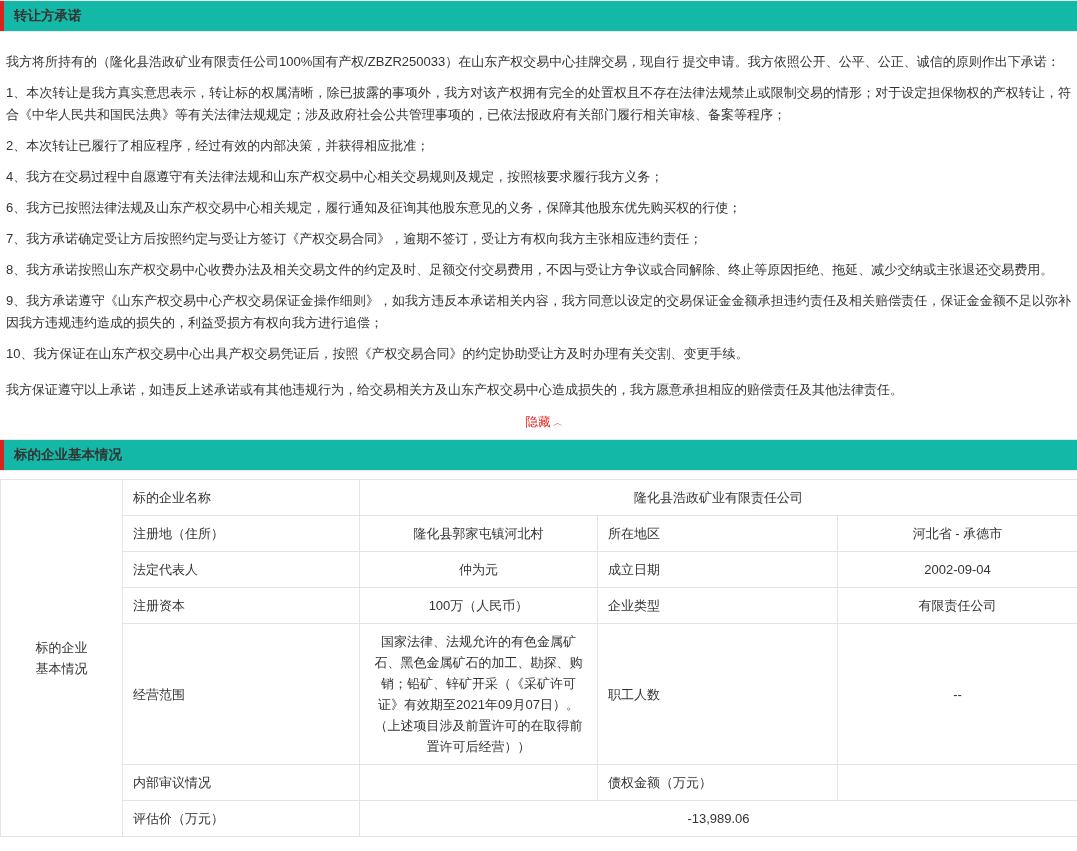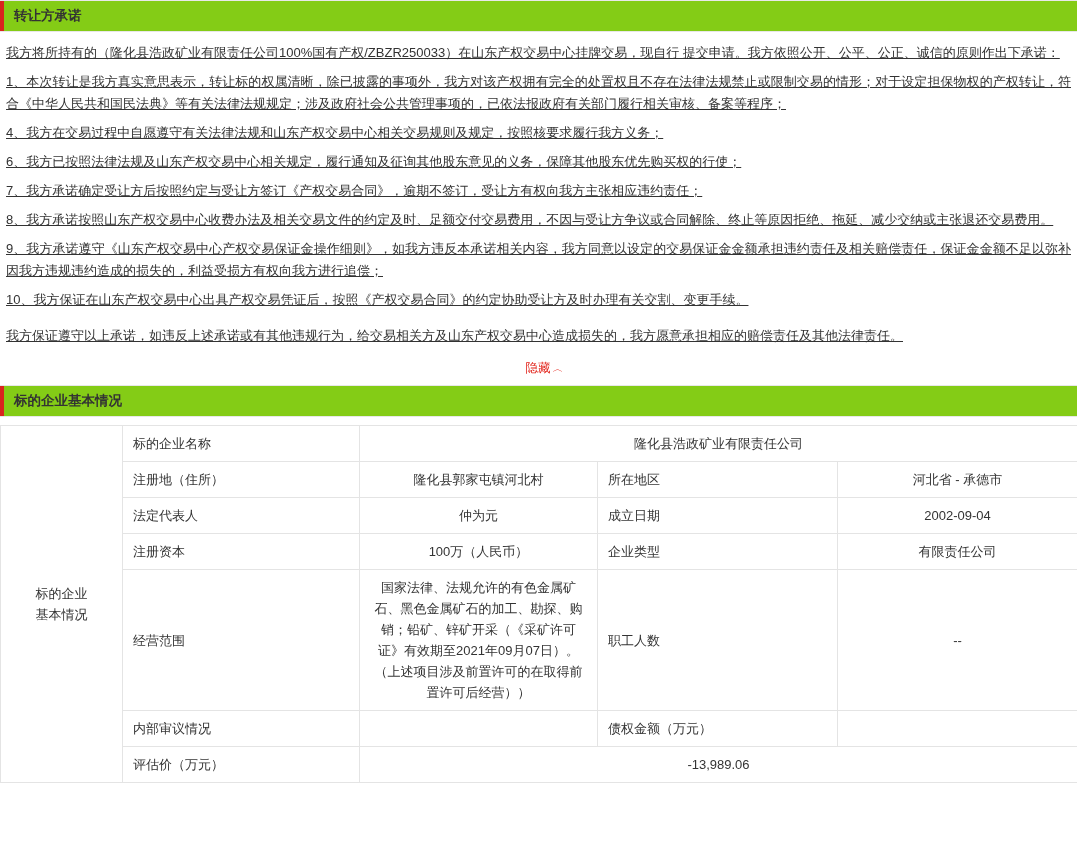--- a/index.html
+++ b/index.html
@@ -15,21 +15,21 @@
     -webkit-font-smoothing: antialiased;
   }
   .page {
     width: 1077px;
     box-sizing: border-box;
   }
 
   
   .section-header {
     position: relative;
-    background: #84cc16;
+    background: #14b8a6;
     border-top: 1px solid #e8e8e8;
     border-bottom: 1px solid #e8e8e8;
     height: 30px;
     line-height: 30px;
     padding-left: 14px;
     font-weight: bold;
     font-size: 13.5px;
     color: #333;
   }
   .section-header::before {
@@ -40,26 +40,25 @@
     bottom: 0;
     width: 4px;
     background: #d9241e;
   }
 
   
   .commit-body {
     padding: 10px 6px 4px 6px;
   }
   .commit-body p {
-    margin: 0 0 7px 0;
+    margin: 9px 0 7px 0;
     line-height: 22px;
     font-size: 13px;
     color: #333;
     text-align: justify;
-    text-decoration: underline;
   }
   .commit-body p.gap-top {
     margin-top: 14px;
   }
   .toggle-wrap {
     text-align: center;
     padding: 2px 0 8px 0;
   }
   .toggle-link {
     color: #e2231a;
@@ -113,20 +112,21 @@
 
 <div class="page">
 
   <div class="section-header">
     <span>转让方承诺</span>
   </div>
 
   <div class="commit-body">
     <p>我方将所持有的（隆化县浩政矿业有限责任公司100%国有产权/ZBZR250033）在山东产权交易中心挂牌交易，现自行 提交申请。我方依照公开、公平、公正、诚信的原则作出下承诺：</p>
     <p>1、本次转让是我方真实意思表示，转让标的权属清晰，除已披露的事项外，我方对该产权拥有完全的处置权且不存在法律法规禁止或限制交易的情形；对于设定担保物权的产权转让，符合《中华人民共和国民法典》等有关法律法规规定；涉及政府社会公共管理事项的，已依法报政府有关部门履行相关审核、备案等程序；</p>
+    <p>2、本次转让已履行了相应程序，经过有效的内部决策，并获得相应批准；</p>
     <p>4、我方在交易过程中自愿遵守有关法律法规和山东产权交易中心相关交易规则及规定，按照核要求履行我方义务；</p>
     <p>6、我方已按照法律法规及山东产权交易中心相关规定，履行通知及征询其他股东意见的义务，保障其他股东优先购买权的行使；</p>
     <p>7、我方承诺确定受让方后按照约定与受让方签订《产权交易合同》，逾期不签订，受让方有权向我方主张相应违约责任；</p>
     <p>8、我方承诺按照山东产权交易中心收费办法及相关交易文件的约定及时、足额交付交易费用，不因与受让方争议或合同解除、终止等原因拒绝、拖延、减少交纳或主张退还交易费用。</p>
     <p>9、我方承诺遵守《山东产权交易中心产权交易保证金操作细则》，如我方违反本承诺相关内容，我方同意以设定的交易保证金金额承担违约责任及相关赔偿责任，保证金金额不足以弥补因我方违规违约造成的损失的，利益受损方有权向我方进行追偿；</p>
     <p>10、我方保证在山东产权交易中心出具产权交易凭证后，按照《产权交易合同》的约定协助受让方及时办理有关交割、变更手续。</p>
     <p class="gap-top">我方保证遵守以上承诺，如违反上述承诺或有其他违规行为，给交易相关方及山东产权交易中心造成损失的，我方愿意承担相应的赔偿责任及其他法律责任。</p>
   </div>
 
   <div class="toggle-wrap">

